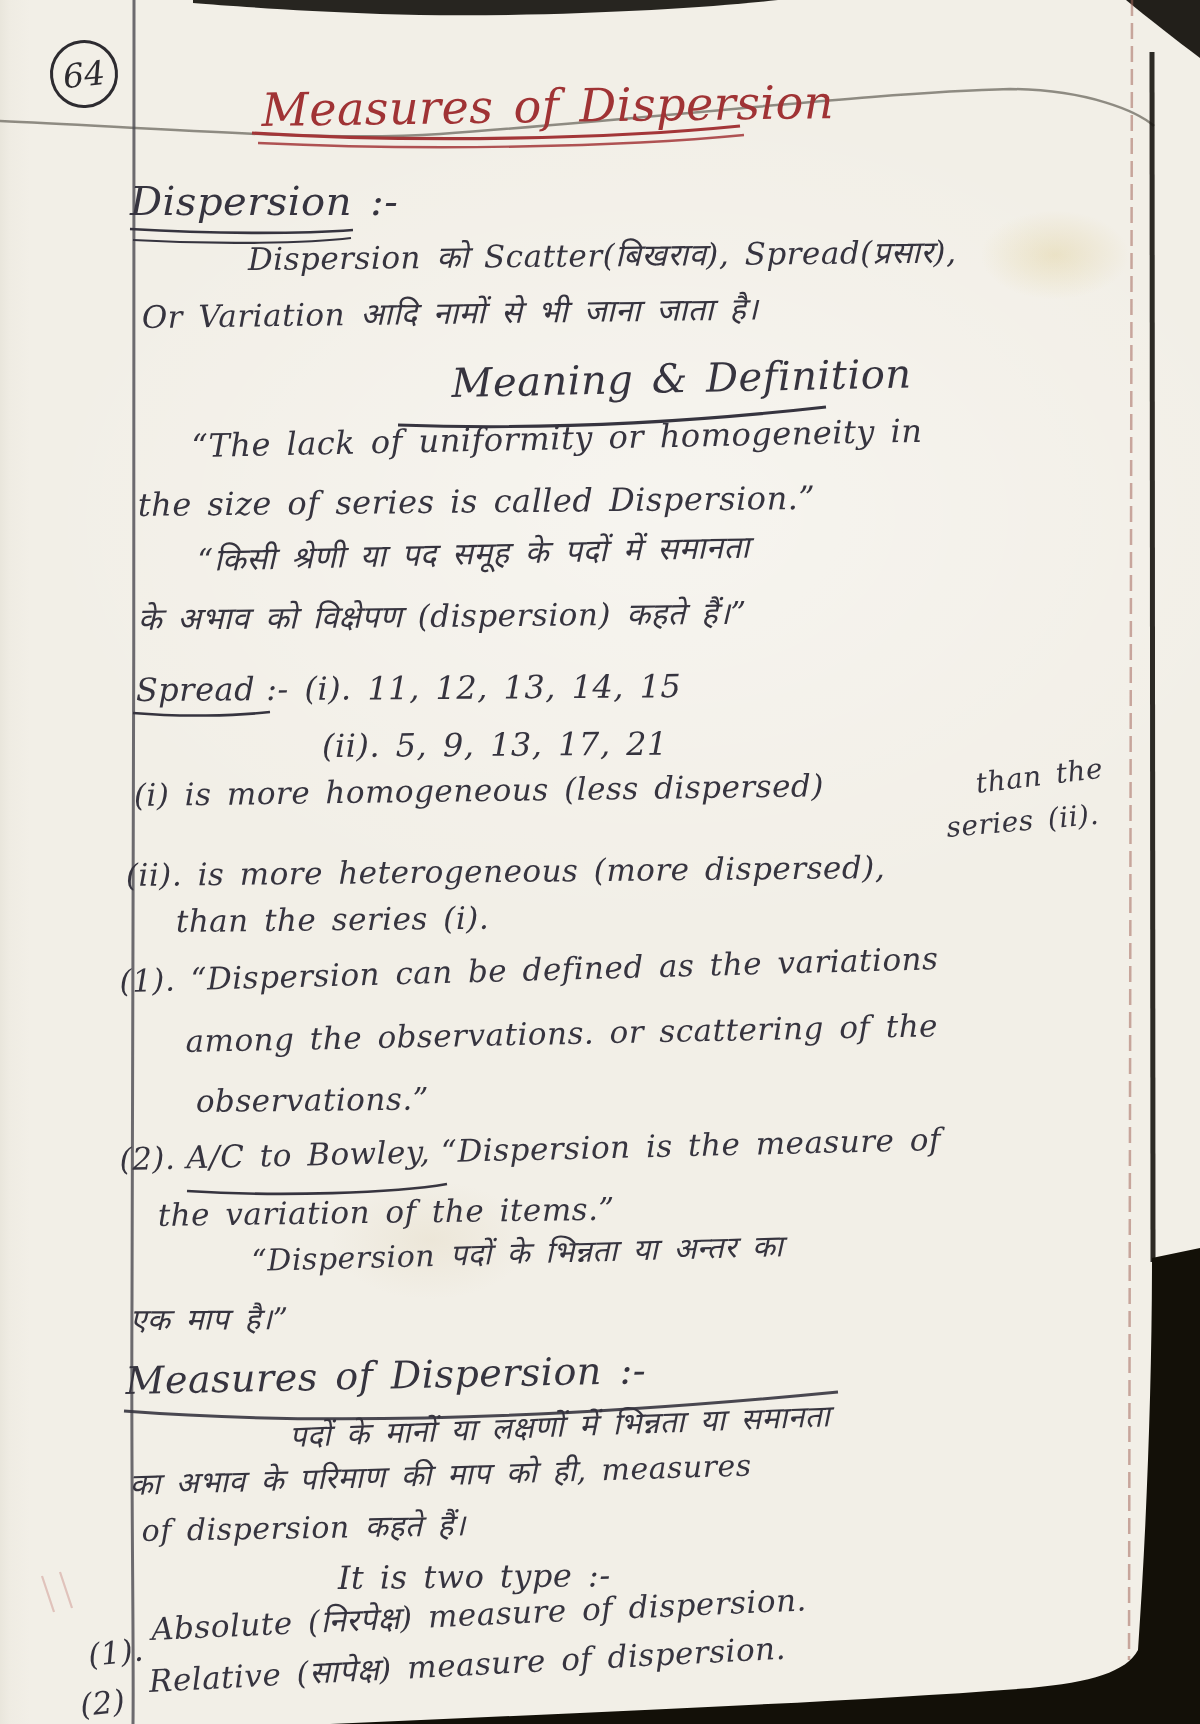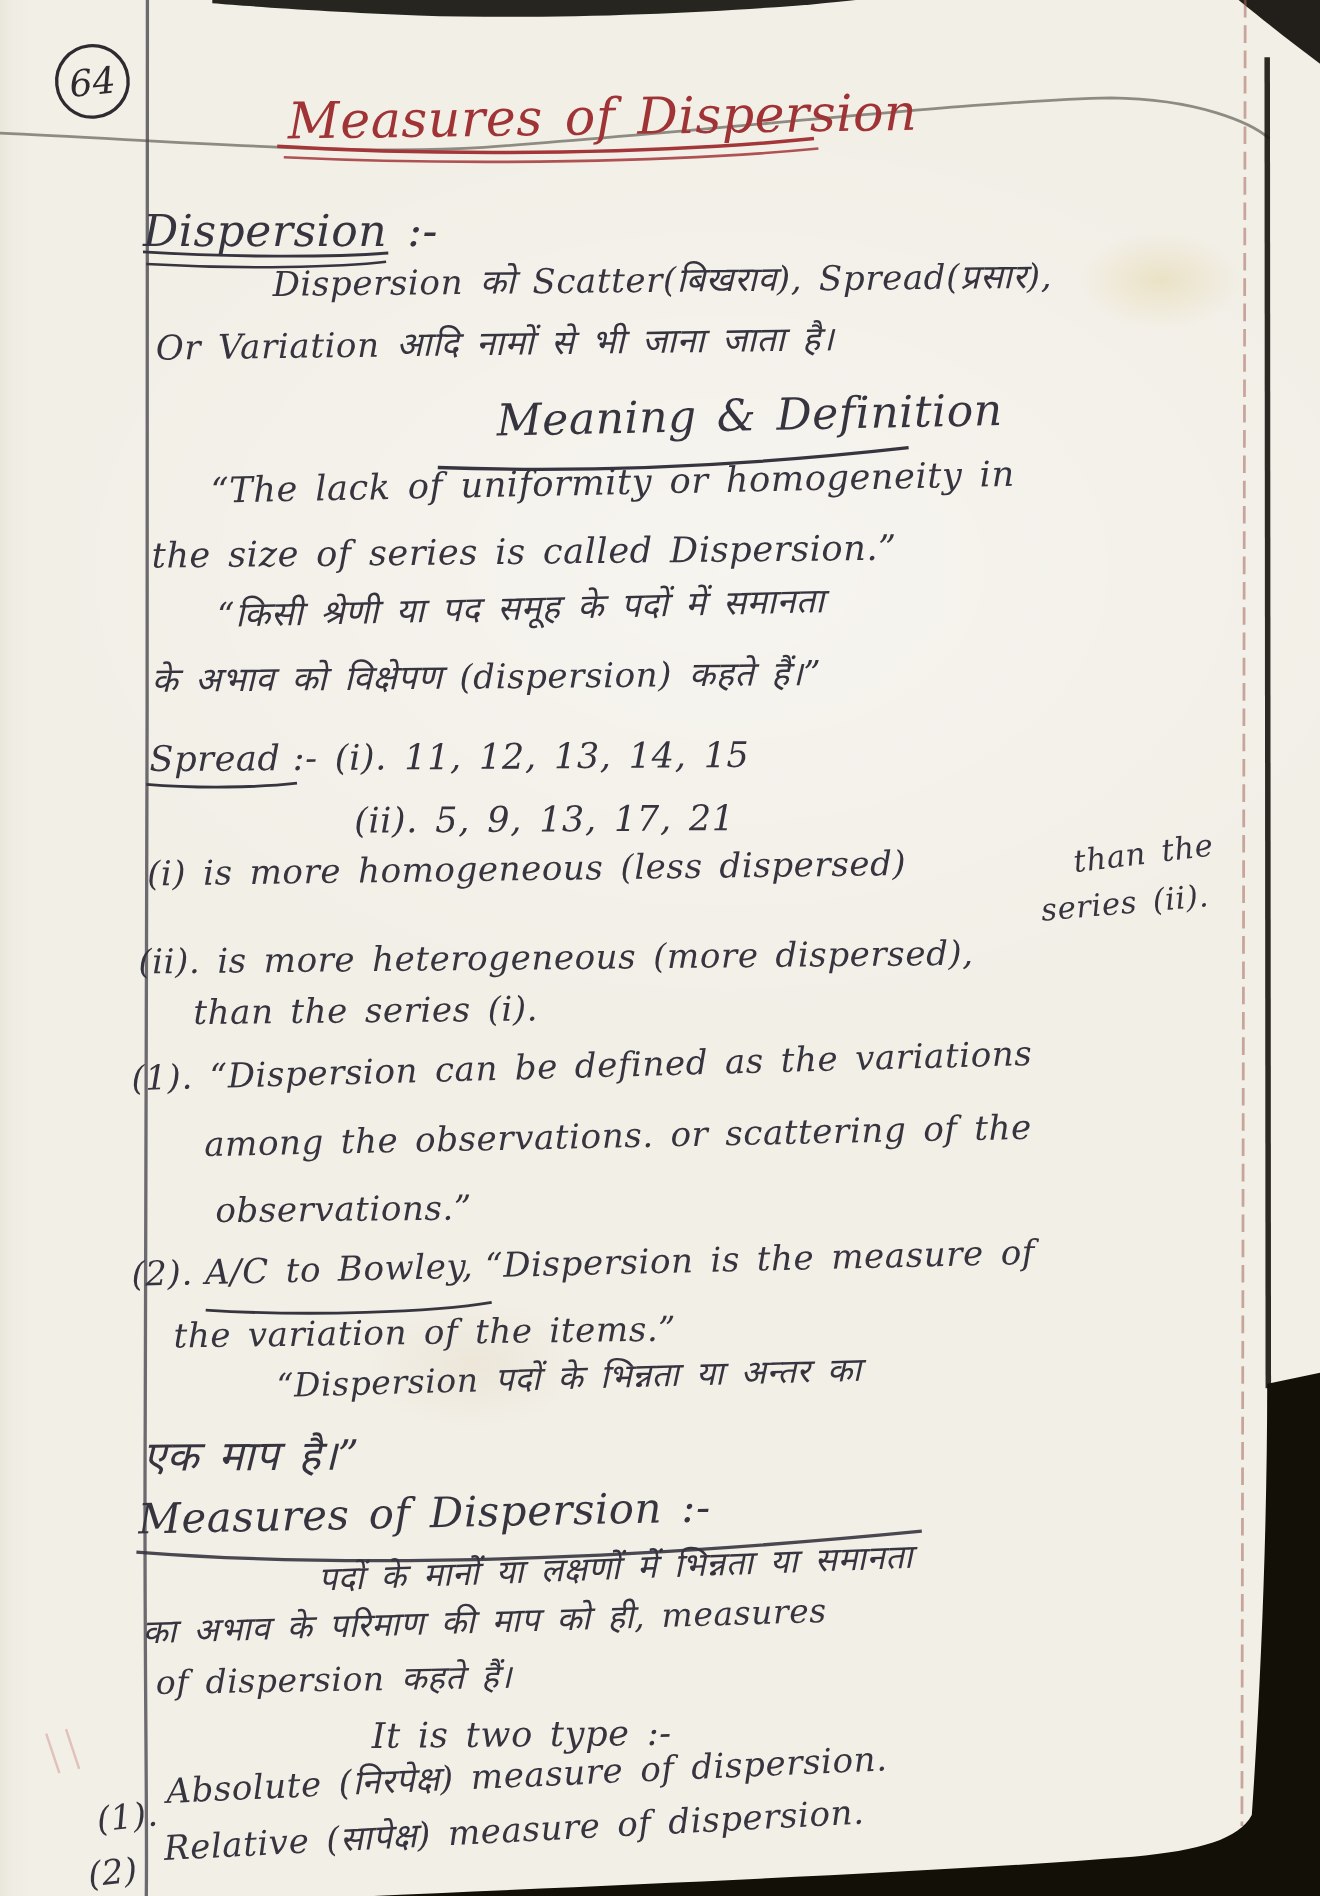--- a/index.html
+++ b/index.html
@@ -74,21 +74,21 @@
 
   <div class="stain a"></div>
   <div class="stain b"></div>
 
   <div class="pagenum">
     <span>64</span>
   </div>
 
   <div class="hw red" style="left:262px;top:84px;font-size:46px;transform:rotate(-0.8deg);">Measures of Dispersion</div>
 
-  <div class="hw" style="left:130px;top:188px;font-size:40px;">Dispersion :-</div>
+  <div class="hw" style="left:130px;top:178px;font-size:40px;">Dispersion :-</div>
   <div class="hw" style="left:248px;top:242px;font-size:31px;transform:rotate(-0.6deg);">Dispersion को Scatter(बिखराव), Spread(प्रसार),</div>
   <div class="hw" style="left:142px;top:300px;font-size:31px;transform:rotate(-0.8deg);">Or Variation आदि नामों से भी जाना जाता है।</div>
 
   <div class="hw" style="left:452px;top:360px;font-size:40px;transform:rotate(-1.2deg);">Meaning &amp; Definition</div>
   <div class="hw" style="left:192px;top:428px;font-size:32px;transform:rotate(-1.2deg);">“The lack of uniformity or homogeneity in</div>
   <div class="hw" style="left:138px;top:487px;font-size:32px;transform:rotate(-0.6deg);">the size of series is called Dispersion.”</div>
   <div class="hw" style="left:198px;top:543px;font-size:31px;transform:rotate(-1.4deg);">“किसी श्रेणी या पद समूह के पदों में समानता</div>
   <div class="hw" style="left:138px;top:602px;font-size:31px;transform:rotate(-0.6deg);">के अभाव को विक्षेपण (dispersion) कहते हैं।”</div>
 
   <div class="hw" style="left:136px;top:672px;font-size:32px;transform:rotate(-0.4deg);">
@@ -104,21 +104,21 @@
 
   <div class="hw" style="left:120px;top:964px;font-size:31px;transform:rotate(-1.6deg);">(1). “Dispersion can be defined as the variations</div>
   <div class="hw" style="left:186px;top:1024px;font-size:31px;transform:rotate(-1.2deg);">among the observations. or scattering of the</div>
   <div class="hw" style="left:196px;top:1084px;font-size:31px;transform:rotate(-0.6deg);">observations.”</div>
 
   <div class="hw" style="left:120px;top:1142px;font-size:31px;transform:rotate(-1.4deg);">
     <span class="sp">(2).</span><span class="sp">A/C to Bowley,</span><span>“Dispersion is the measure of</span>
   </div>
   <div class="hw" style="left:158px;top:1198px;font-size:31px;transform:rotate(-0.8deg);">the variation of the items.”</div>
   <div class="hw" style="left:252px;top:1244px;font-size:30px;transform:rotate(-1.6deg);">“Dispersion पदों के भिन्नता या अन्तर का</div>
-  <div class="hw" style="left:130px;top:1303px;font-size:38px;transform:rotate(-0.3deg);">एक माप है।”</div>
+  <div class="hw" style="left:130px;top:1303px;font-size:30px;transform:rotate(-0.3deg);">एक माप है।”</div>
 
   <div class="hw" style="left:126px;top:1360px;font-size:38px;transform:rotate(-1.2deg);">Measures of Dispersion :-</div>
   <div class="hw" style="left:290px;top:1420px;font-size:30px;transform:rotate(-2.2deg);">पदों के मानों या लक्षणों में भिन्नता या समानता</div>
   <div class="hw" style="left:130px;top:1468px;font-size:30px;transform:rotate(-1.8deg);">का अभाव के परिमाण की माप को ही, measures</div>
   <div class="hw" style="left:142px;top:1514px;font-size:30px;transform:rotate(-1deg);">of dispersion कहते हैं।</div>
   <div class="hw" style="left:338px;top:1560px;font-size:32px;transform:rotate(-0.6deg);">It is two type :-</div>
 
   <div class="hw" style="left:90px;top:1638px;font-size:31px;transform:rotate(-6deg);">(1).</div>
   <div class="hw" style="left:152px;top:1612px;font-size:31px;transform:rotate(-2.6deg);">Absolute (निरपेक्ष) measure of dispersion.</div>
   <div class="hw" style="left:82px;top:1688px;font-size:31px;transform:rotate(-6deg);">(2)</div>

